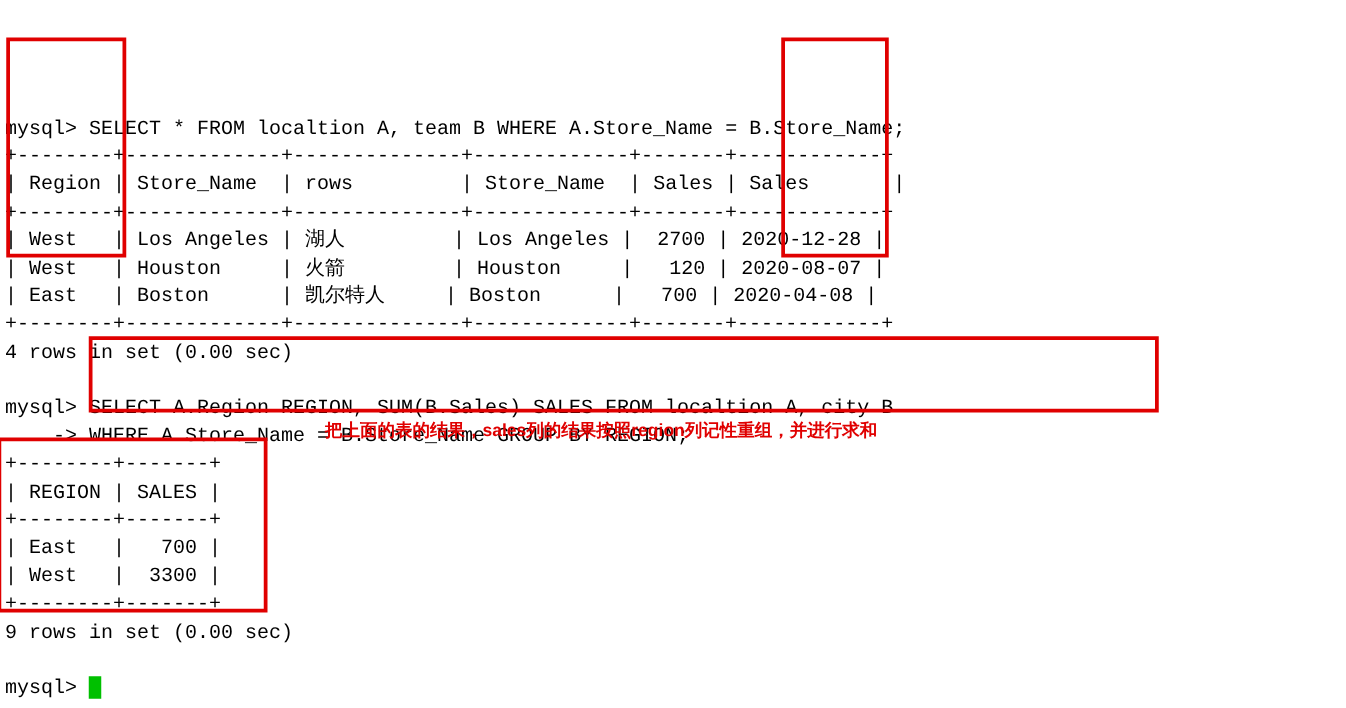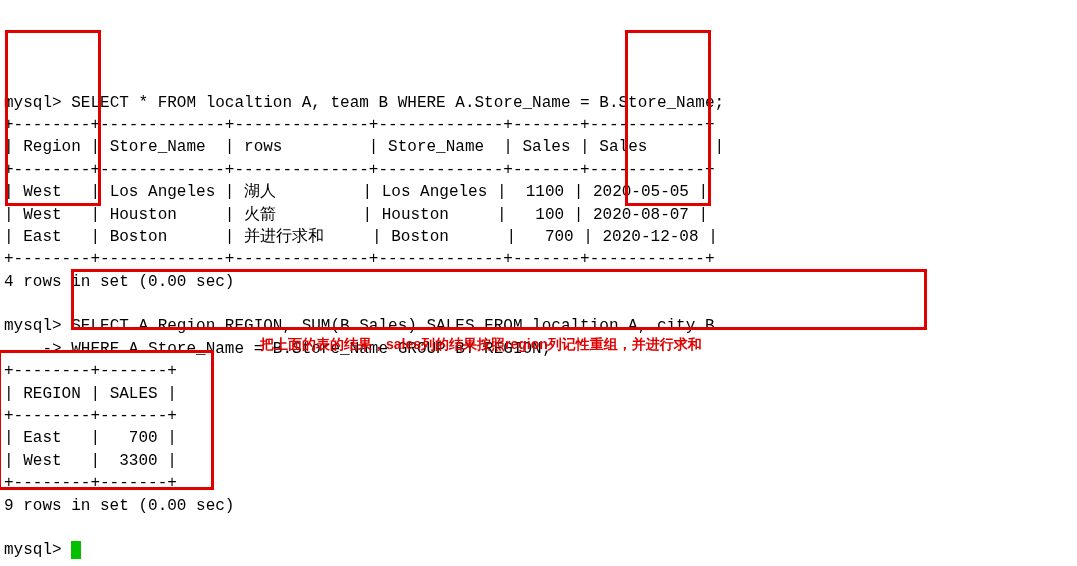--- a/index.html
+++ b/index.html
@@ -37,23 +37,23 @@
   </style>
 </head>
 <body>
 
 
 
 <span>mysql&gt;</span> <span>SELECT * FROM localtion A, team B WHERE A.Store_Name = B.Store_Name;</span>
 +--------+-------------+--------------+-------------+-------+------------+
 | <span>Region</span> | <span>Store_Name</span>  | <span>rows</span>         | <span>Store_Name</span>  | <span>Sales</span> | <span>Sales</span>       |
 +--------+-------------+--------------+-------------+-------+------------+
-| <span>West</span>   | <span>Los Angeles</span> | <span>湖人</span>         | <span>Los Angeles</span> |  <span>1100</span> | <span>2020-05-05</span> |
-| <span>West</span>   | <span>Houston</span>     | <span>火箭</span>         | <span>Houston</span>     |  <span> 100</span> | <span>2020-08-07</span> |
-| <span>East</span>   | <span>Boston</span>      | <span>并进行求和</span>     | <span>Boston</span>      |  <span> 700</span> | <span>2020-12-08</span> |
+| <span>West</span>   | <span>Los Angeles</span> | <span>湖人</span>         | <span>Los Angeles</span> |  <span>2700</span> | <span>2020-12-28</span> |
+| <span>West</span>   | <span>Houston</span>     | <span>火箭</span>         | <span>Houston</span>     |  <span> 120</span> | <span>2020-08-07</span> |
+| <span>East</span>   | <span>Boston</span>      | <span>凯尔特人</span>     | <span>Boston</span>      |  <span> 700</span> | <span>2020-04-08</span> |
 +--------+-------------+--------------+-------------+-------+------------+
 <span>4 rows in set (0.00 sec)</span>
 
 <span>mysql&gt;</span> <span>SELECT A.Region REGION, SUM(B.Sales) SALES FROM localtion A, city B</span>
 <span>    -&gt;</span> <span>WHERE A.Store_Name = B.Store_Name GROUP BY REGION;</span>
 +--------+-------+
 | <span>REGION</span> | <span>SALES</span> |
 +--------+-------+
 | <span>East</span>   | <span>  700</span> |
 | <span>West</span>   | <span> 3300</span> |

